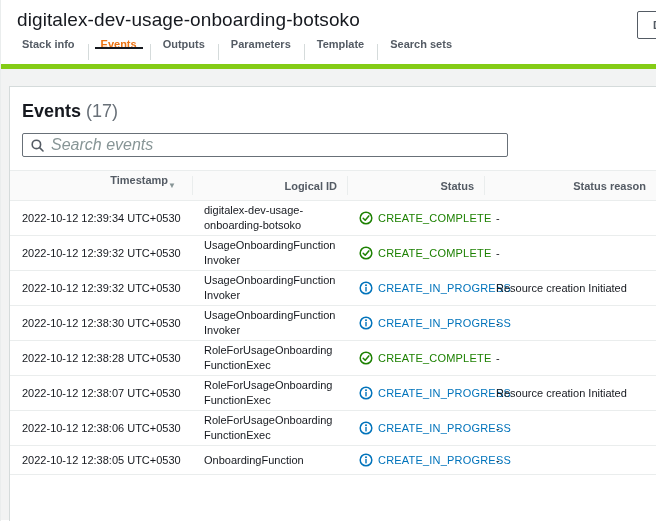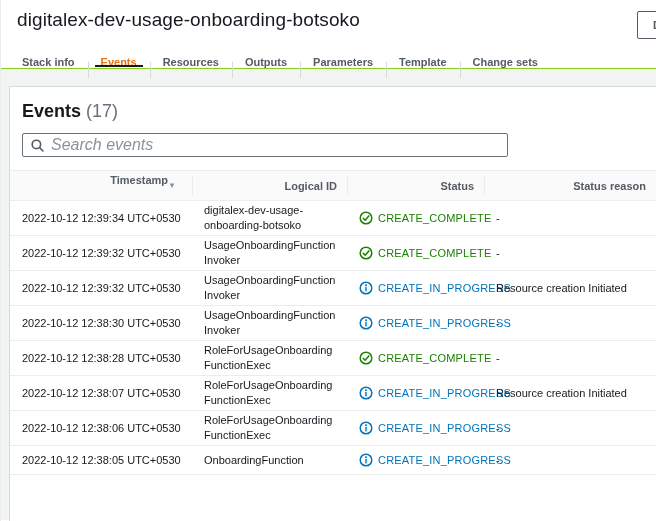--- a/index.html
+++ b/index.html
@@ -15,21 +15,21 @@
   
   .page-header { position: relative; height: 38px; padding: 9px 16px 0 16px; background: #fff; }
   .page-title { font-size: 19px; font-weight: 400; color: #16191f; letter-spacing: 0.1px; }
   .btn-secondary {
     position: absolute; left: 636px; top: 11px; height: 28px;
     background: #fff; border: 1px solid #545b64; border-radius: 2px;
     color: #545b64; font-size: 11px; font-weight: 700; padding: 0 15px;
     font-family: "Liberation Sans", sans-serif; cursor: pointer; white-space: nowrap;
   }
   
-  .tabs { display: flex; align-items: flex-end; height: 31px; border-bottom: 1px solid #84cc16; padding-left: 8px; background: #fff; }
+  .tabs { display: flex; align-items: flex-start; height: 31px; border-bottom: 5px solid #84cc16; padding-left: 8px; background: #fff; }
   .tab {
     position: relative; display: flex; align-items: center; padding: 0 13px;
     font-size: 11px; font-weight: 700; color: #545b64; cursor: pointer; white-space: nowrap;
   }
   .tab + .tab::before { content:""; position: absolute; left: 0; top: 6px; height: 16px; width: 1px; background: #d5dbdb; }
   .tab.active { color: #ec7211; }
   .tab.active::after { content:""; position: absolute; left: 7px; right: 7px; bottom: 1px; height: 2px; background: #16191f; }
   
   .content-bg { background: #f2f3f3; height: 451px; padding: 17px 0 0 8px; }
   .card { background: #fff; border: 1px solid #d5dbdb; border-right: none; min-height: 460px; }
@@ -70,25 +70,24 @@
 <body>
 
 <div class="page-header">
   <h1 class="page-title">digitalex-dev-usage-onboarding-botsoko</h1>
   <button class="btn-secondary">Delete</button>
 </div>
 
 <nav class="tabs" id="tab-bar">
     <div class="tab">Stack info</div>
     <div class="tab active">Events</div>
-    <div class="tab">Resources</div>
     <div class="tab">Outputs</div>
     <div class="tab">Parameters</div>
     <div class="tab">Template</div>
-    <div class="tab">Change sets</div>
+    <div class="tab">Search sets</div>
   </nav>
 
 <div class="content-bg">
   <section class="card">
     <div class="card-head">
       <h2 class="panel-title">
         <span>Events</span>
         <span class="count">(17)</span>
       </h2>
       <div class="search">

